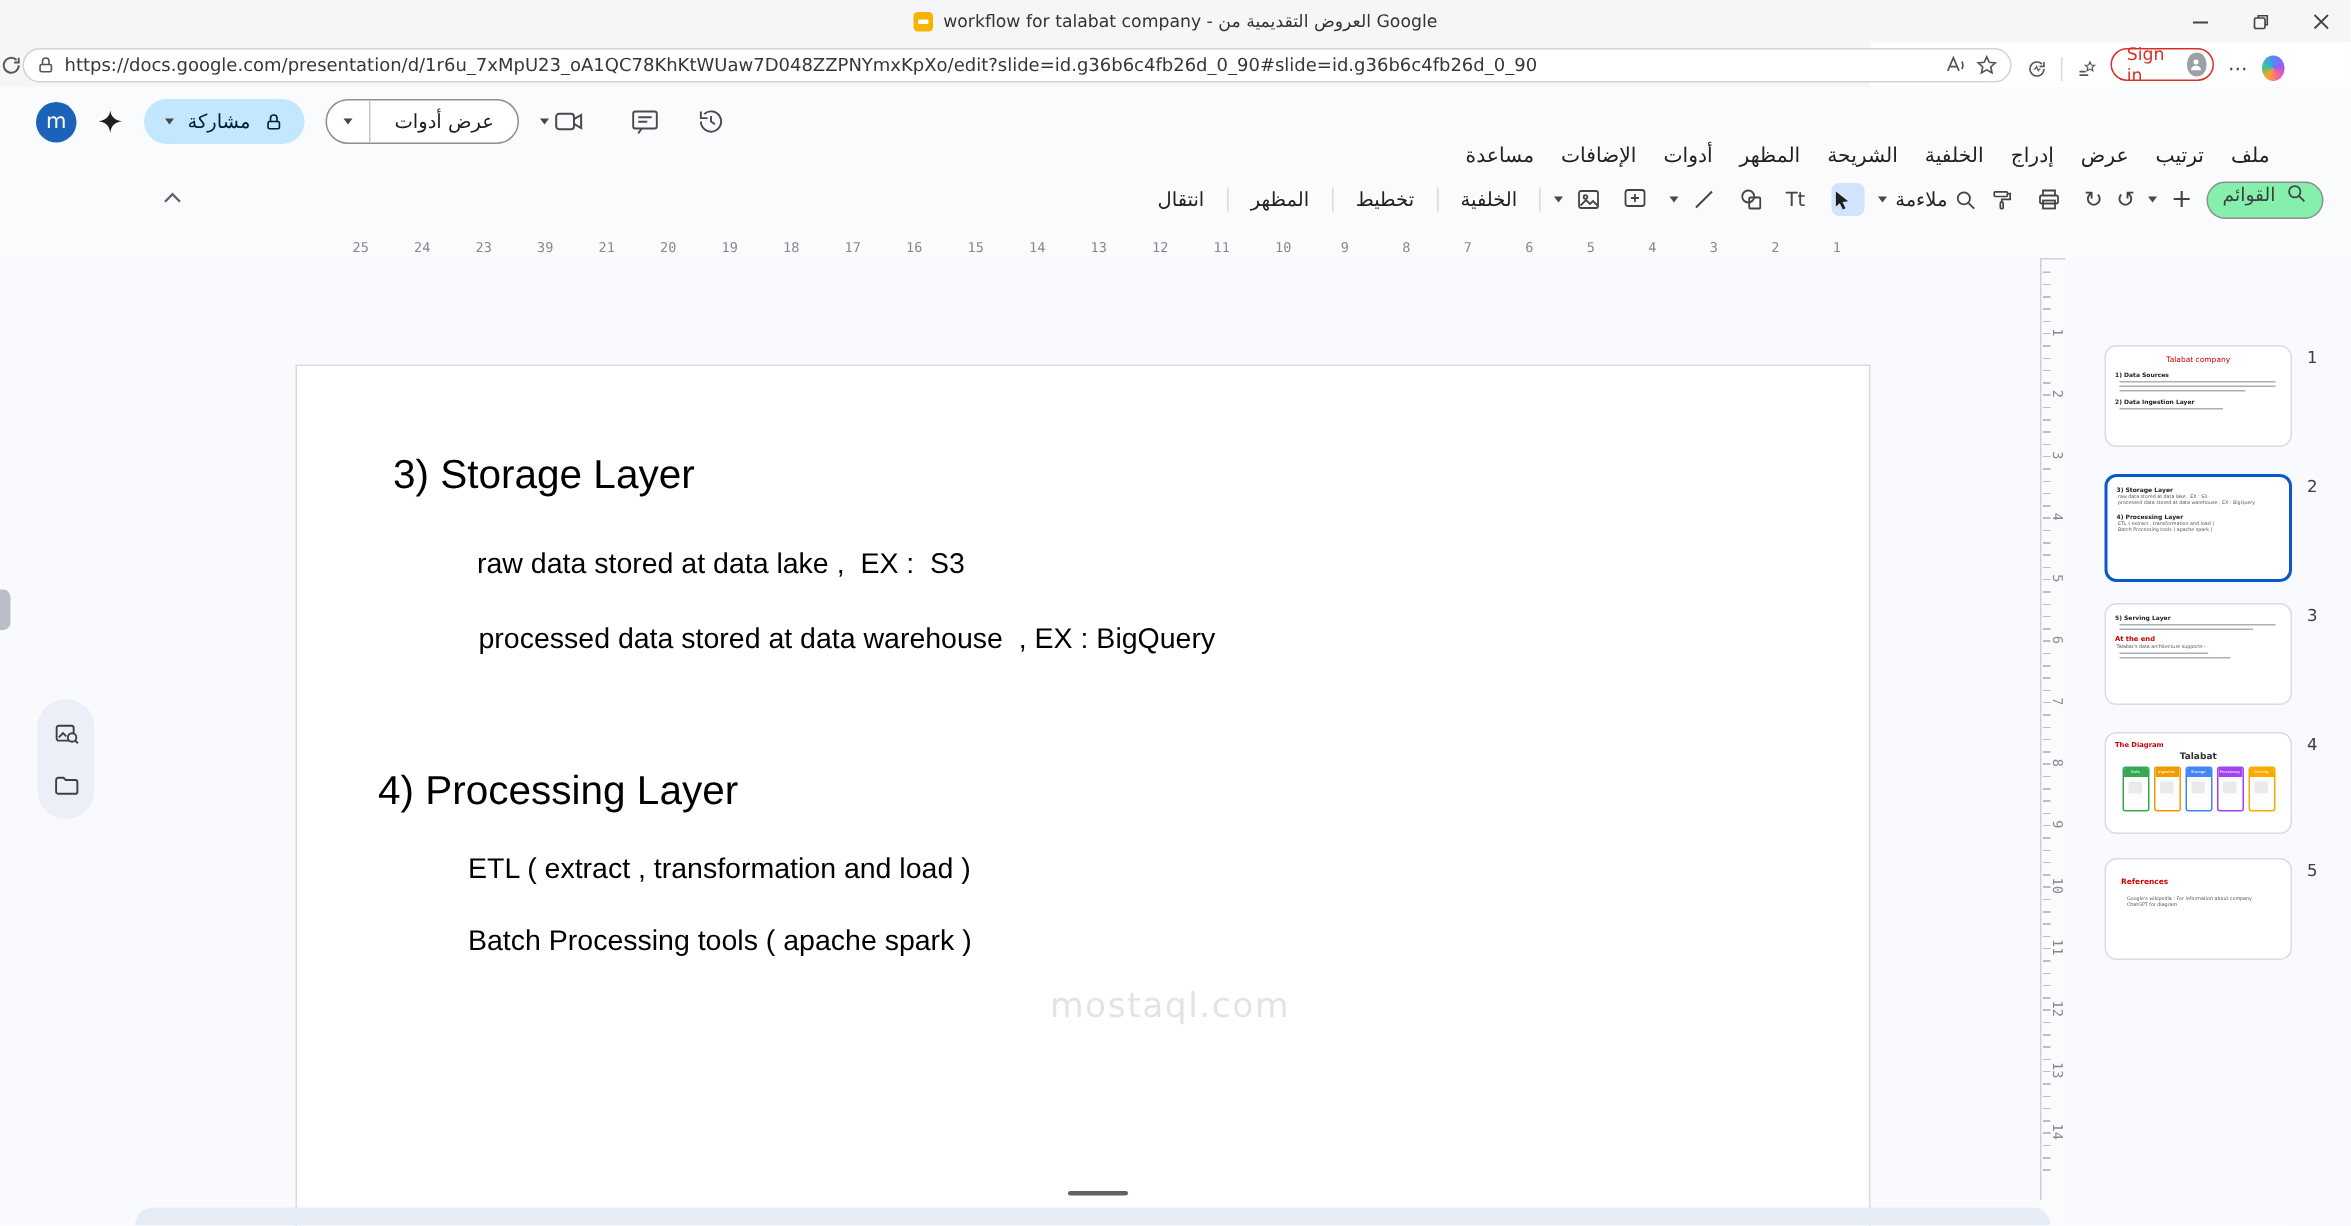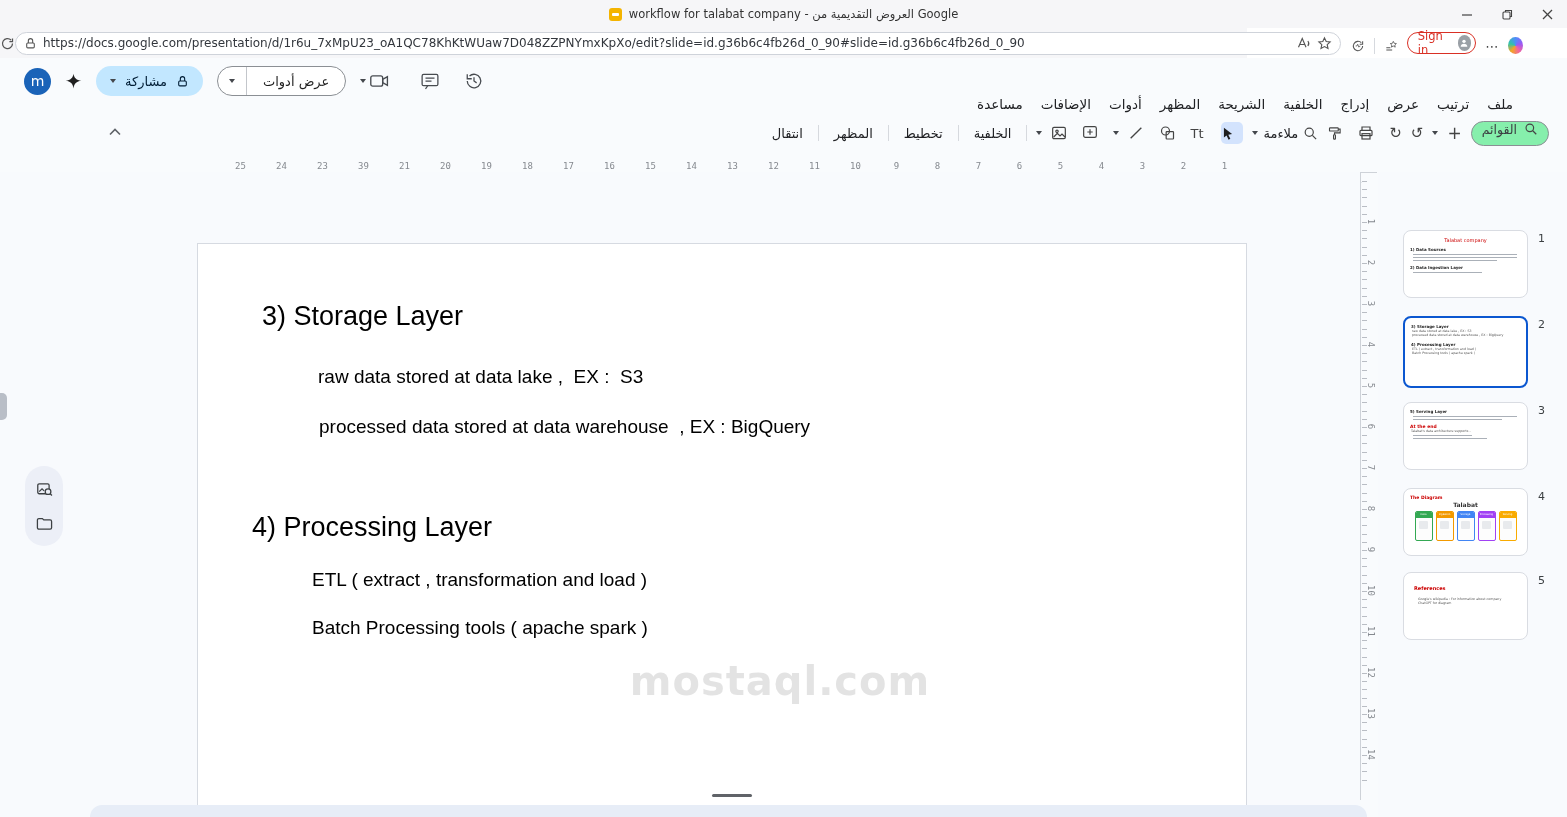--- a/index.html
+++ b/index.html
@@ -92,21 +92,21 @@
   .d-head{height:6px;font-size:2.5px;color:#fff;text-align:center;line-height:6px;overflow:hidden}
   .d-blob{width:9px;height:8px;margin:3px auto 0;background:#e8eaed;border-radius:1px}
 
   
   .left-pill{left:25px;top:466px;width:38px;height:80px;background:#eceff7;border-radius:19px;display:flex;flex-direction:column;align-items:center;justify-content:center;gap:18px}
   .side-notch{left:0;top:393px;width:7px;height:27px;background:#b9bec7;border-radius:0 5px 5px 0}
   .notes-bar{left:90px;top:805px;width:1277px;height:12px;background:#e7edf7;border-radius:12px 12px 0 0}
   .notes-handle{left:712px;top:794px;width:40px;height:3px;background:#606368;border-radius:2px}
   .watermark{left:600px;top:672px;width:360px;text-align:center;pointer-events:none;z-index:40}
   .wm-ar{font-size:80px;font-weight:bold;color:rgba(40,40,40,0.16);line-height:1.1}
-  .wm-en{font-size:40px;font-weight:bold;color:rgba(40,40,40,0.13);letter-spacing:1px;margin-top:-14px}
+  .wm-en{font-size:23px;font-weight:normal;color:rgba(40,40,40,0.13);letter-spacing:1px;margin-top:-14px}
 </style>
 </head>
 <body>
 
 <div class="abs titlebar">
   <div class="tab-center">
     <div class="tab-icon"></div>
     <div class="tab-title">workflow for talabat company - العروض التقديمية من Google</div>
   </div>
   <div class="wincontrols">

